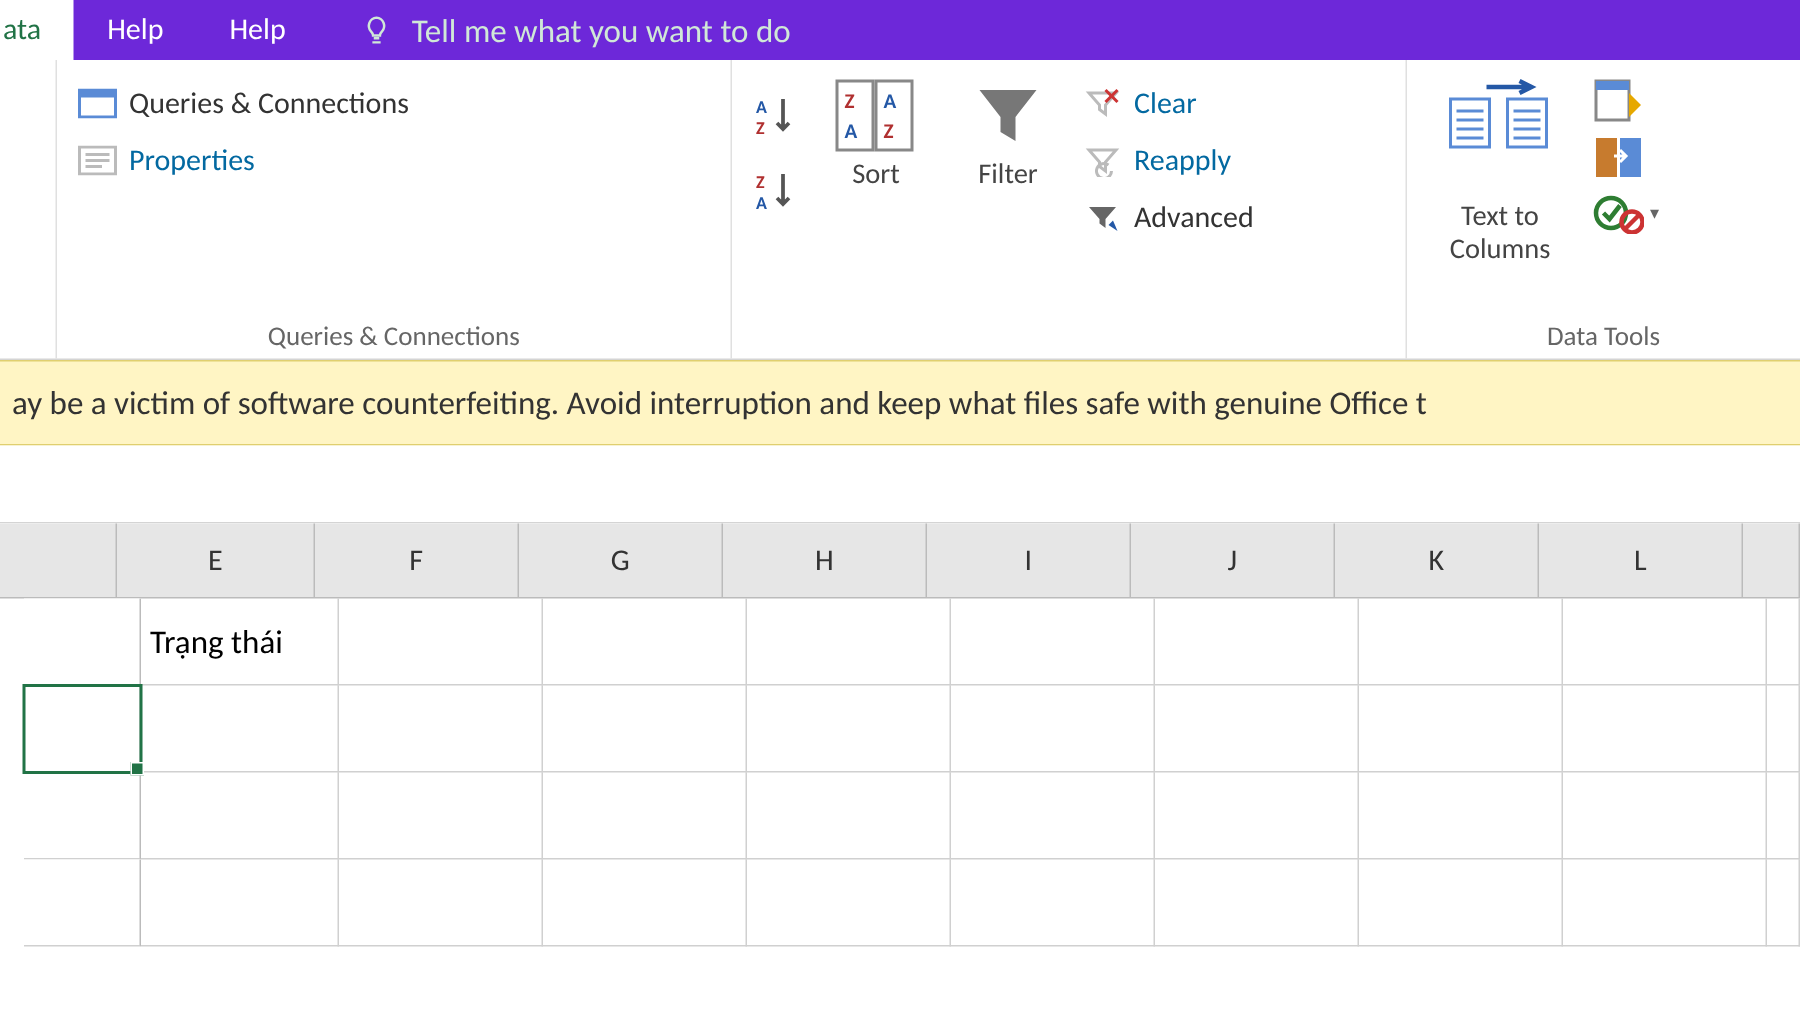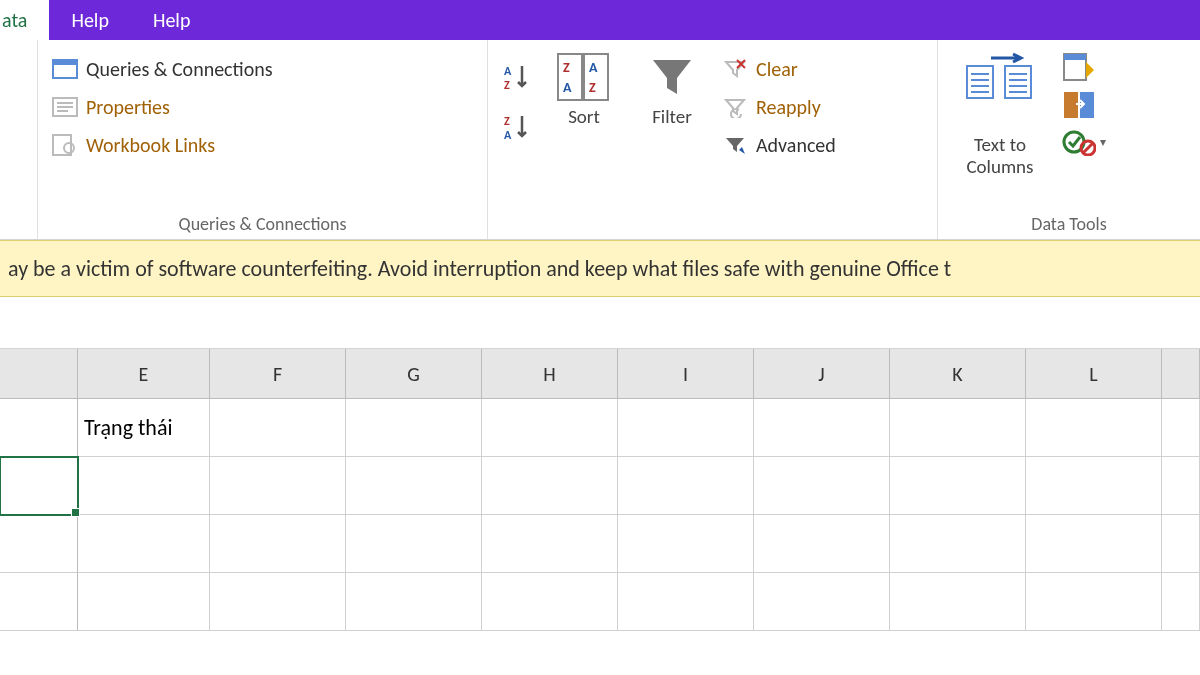--- a/index.html
+++ b/index.html
@@ -14,21 +14,21 @@
 .bulb-icon { display: inline-block; width: 22px; height: 22px; }
 
 
 .ribbon { height: 200px; background: #fff; display: flex; border-bottom: 1px solid #d4d4d4; position: relative; }
 .ribbon-group { display: flex; flex-direction: column; border-right: 1px solid #e0e0e0; padding: 8px 14px 4px 14px; }
 .ribbon-group-content { flex: 1; display: flex; gap: 14px; align-items: flex-start; }
 .ribbon-group-label { text-align: center; font-size: 18px; color: #666; padding-top: 4px; }
 .big-btn { display: flex; flex-direction: column; align-items: center; justify-content: flex-start; width: 86px; cursor: pointer; padding-top: 4px; }
 .big-btn .label { font-size: 19px; color: #444; text-align: center; line-height: 1.15; margin-top: 4px; }
 .small-stack { display: flex; flex-direction: column; gap: 12px; padding-top: 8px; }
-.small-btn { display: flex; align-items: center; gap: 8px; font-size: 20px; color: #a16207; cursor: pointer; }
+.small-btn { display: flex; align-items: center; gap: 8px; font-size: 20px; color: #0369a1; cursor: pointer; }
 .small-btn.enabled { color: #333; }
 .small-btn .icon { width: 26px; height: 26px; display: flex; align-items: center; justify-content: center; }
 .left-cut-group { margin-left: -40px; }
 .left-cut-group .small-btn { font-size: 20px; color: #444; }
 
 
 .sort-box { display: flex; flex-direction: column; gap: 20px; padding-top: 14px; }
 .sort-icon { width: 30px; height: 30px; cursor: pointer; }
 
 
@@ -37,40 +37,48 @@
 
 .formula-gap { height: 52px; background: #fff; border-bottom: 1px solid #d4d4d4; }
 
 
 .grid-area { background: #fff; }
 .col-headers { display: flex; height: 50px; border-bottom: 1px solid #bbb; }
 .col-header { border-right: 1px solid #bbb; background: #e6e6e6; color: #333; font-size: 20px; display: flex; align-items: center; justify-content: center; cursor: pointer; }
 .col-header.first { width: 78px; background: #e6e6e6; border-right: 1px solid #bbb; }
 .row-header-cell { width: 78px; }
 .grid-rows { }
-.grid-row { display: flex; height: 58px; }
+.grid-row { display: flex; height: 58px; padding-left: 16px; }
 .cell { border-right: 1px solid #d0d0d0; border-bottom: 1px solid #d0d0d0; font-size: 22px; color: #000; display: flex; align-items: center; padding: 0 6px; cursor: cell; }
 .cell.row-stub { width: 78px; background: #fff; border-right: 1px solid #bbb; border-bottom: 1px solid #d0d0d0; }
 .cell.selected { outline: 2px solid #217346; outline-offset: -1px; position: relative; }
 .cell.selected::after { content: ""; position: absolute; right: -3px; bottom: -3px; width: 7px; height: 7px; background: #217346; border: 1px solid #fff; }
 
 
 .w-E { width: 132px; }
 .w-std { width: 136px; }
 
 
 svg { display: block; }
 </style>
 </head>
 <body>
 
 <div class="tabs-bar">
   <div class="tab active left-cut">ata</div>
   <div class="tab">Help</div>
   <div class="tab">Help</div>
+  <div class="tell-me-area">
+    <span class="bulb-icon">
+      <svg viewBox="0 0 24 24" width="22" height="22">
+          <path fill="none" stroke="#d0e8d7" stroke-width="1.8" d="M9 21h6 M10 18h4 M12 3a6 6 0 0 0-4 10c1 1 1.5 2 1.5 3h5c0-1 .5-2 1.5-3a6 6 0 0 0-4-10z"></path>
+        </svg>
+    </span>
+    <span>Tell me what you want to do</span>
+  </div>
 </div>
 
 <div class="ribbon">
 
   <div class="ribbon-group left-cut-group" style="width:78px; padding-left:0;">
     <div class="ribbon-group-content" style="flex-direction:column; gap:26px; padding-top:8px;">
       <div class="small-btn">tions</div>
 
     </div>
     <div class="ribbon-group-label"></div>
@@ -91,29 +99,20 @@
         <div class="small-btn">
           <span class="icon">
             <svg width="26" height="20">
                 <rect x="1" y="1" width="24" height="18" fill="#fff" stroke="#bbb" stroke-width="2"></rect>
                 <line x1="5" y1="6" x2="21" y2="6" stroke="#bbb" stroke-width="2"></line>
                 <line x1="5" y1="10" x2="21" y2="10" stroke="#bbb" stroke-width="2"></line>
                 <line x1="5" y1="14" x2="16" y2="14" stroke="#bbb" stroke-width="2"></line>
               </svg>
           </span>
           <span>Properties</span>
-        </div>
-        <div class="small-btn">
-          <span class="icon">
-            <svg width="26" height="22">
-                <rect x="1" y="1" width="18" height="20" fill="#fff" stroke="#bbb" stroke-width="2"></rect>
-                <path d="M12 14a5 5 0 0 0 10 0a5 5 0 0 0-10 0" fill="none" stroke="#bbb" stroke-width="2"></path>
-              </svg>
-          </span>
-          <span>Workbook Links</span>
         </div>
       </div>
     </div>
     <div class="ribbon-group-label">Queries &amp; Connections</div>
   </div>
 
   <div class="ribbon-group" style="width:450px;">
     <div class="ribbon-group-content">
       <div class="sort-box">
         <span class="sort-icon">

